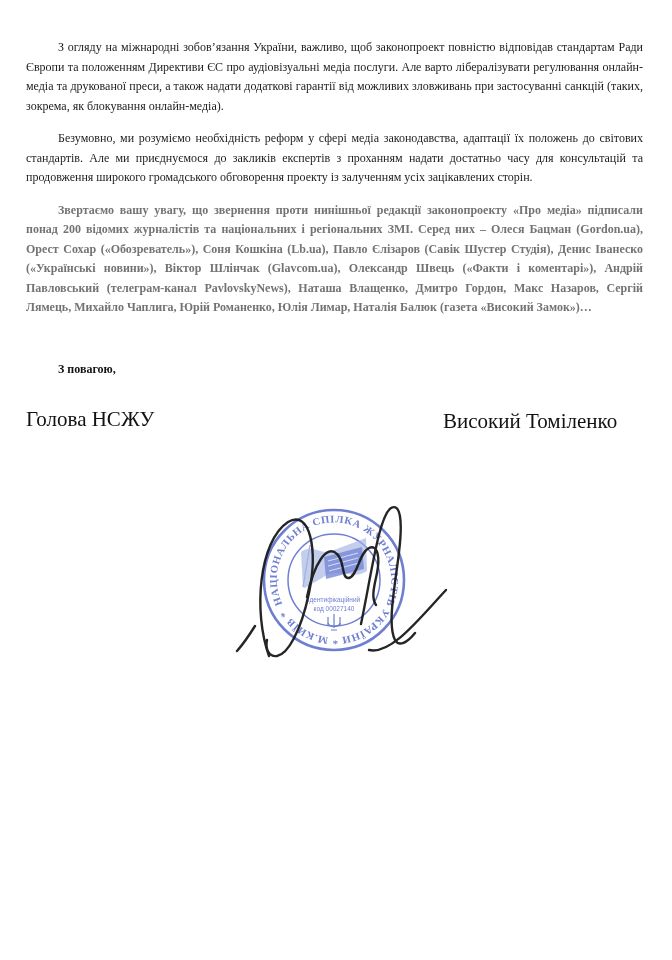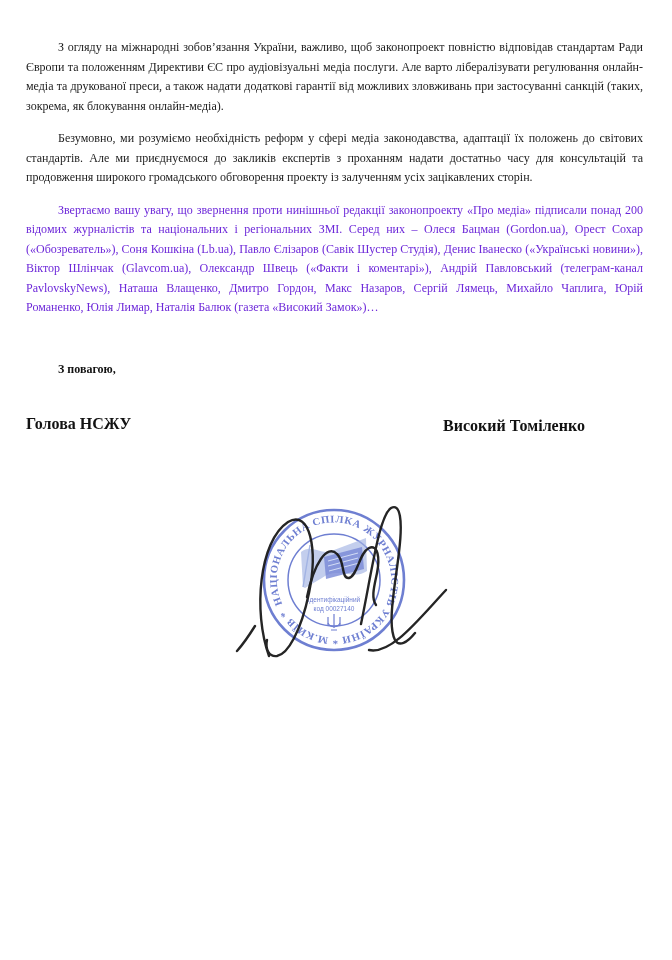--- a/index.html
+++ b/index.html
@@ -5,26 +5,26 @@
   html,body{margin:0;padding:0;}
   body{
     width:672px;height:960px;background:#ffffff;position:relative;overflow:hidden;
     font-family:"Liberation Serif", serif;color:#1c1c1c;
   }
   .doc{position:absolute;left:26px;top:38px;width:617px;}
   p.para{
     margin:0 0 13px 0;font-size:12px;line-height:19.5px;
     text-align:justify;text-indent:32px;
   }
-  p.para.bold{font-weight:normal;color:#6d28d9;}
+  p.para.bold{font-weight:bold;color:#737373;}
   .closing{
     margin:42px 0 0 0;font-size:12px;line-height:19.5px;
     font-weight:bold;text-indent:32px;color:#121212;
   }
-  .sign-row{position:relative;margin-top:36px;height:22px;font-size:16px;font-weight:bold;color:#121212;}
+  .sign-row{position:relative;margin-top:28px;height:22px;font-size:21px;font-weight:normal;color:#121212;}
   .sign-role{position:absolute;left:0;top:0;}
   .sign-name{position:absolute;left:417px;top:2px;}
   .overlay{position:absolute;left:0;top:0;pointer-events:none;}
   .stamp-ring-text{
     font-family:"Liberation Serif", serif;font-weight:bold;
     font-size:10.2px;letter-spacing:.6px;
   }
   .stamp-tiny{font-family:"Liberation Sans", sans-serif;font-size:6.5px;}
 </style>
 </head>

